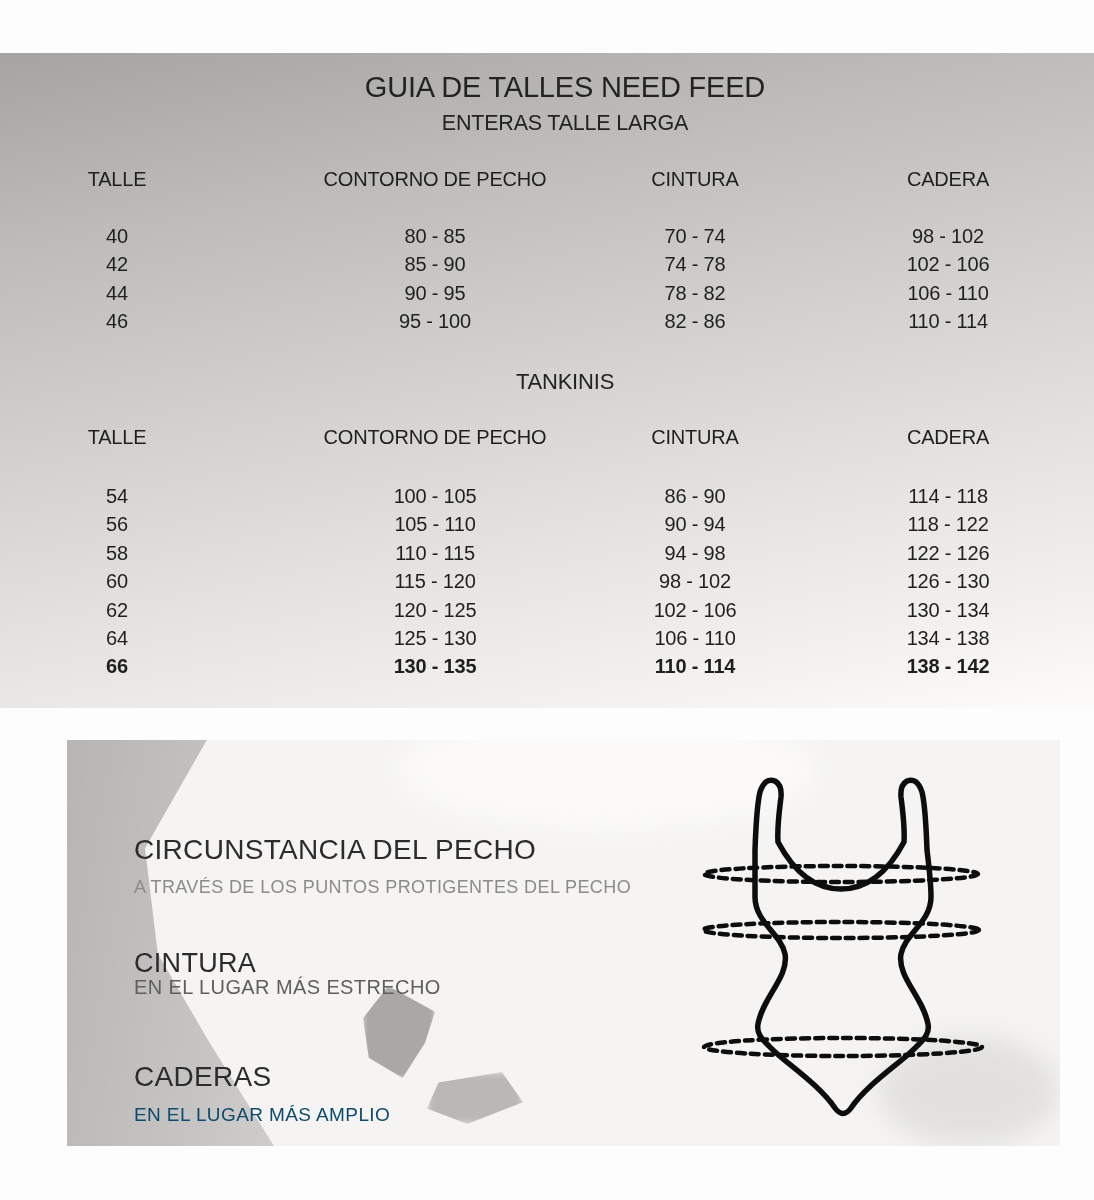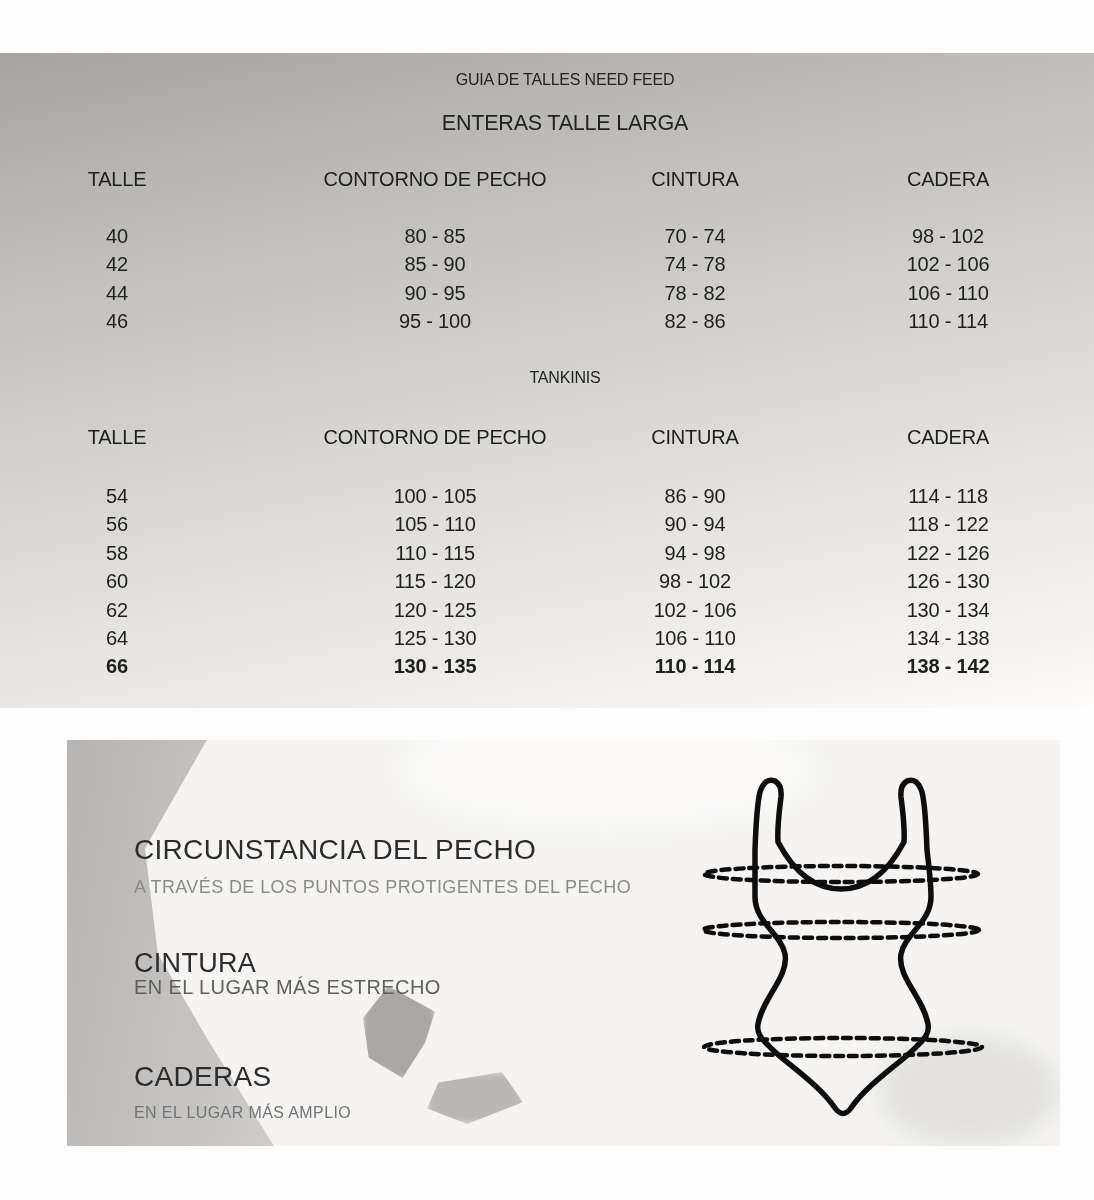--- a/index.html
+++ b/index.html
@@ -16,23 +16,23 @@
     position:absolute;left:0;top:53px;width:1094px;height:655px;
     background:linear-gradient(169deg,
       #a5a4a2 0%, #bcbbb9 22%, #d0cfcd 45%,
       #e6e4e2 70%, #f5f3f1 90%, #fdfcfb 100%);
   }
   .center-line{
     position:absolute;left:36px;width:1058px;
     text-align:center;letter-spacing:-0.2px;
     white-space:nowrap;
   }
-  .doc-title{top:18px;font-size:16px;color:#232321;}
+  .doc-title{top:18px;font-size:29px;color:#232321;}
   .sec-title-1{top:58px;font-size:21.5px;color:#232321;}
-  .sec-title-2{top:316px;font-size:16px;color:#232321;}
+  .sec-title-2{top:316px;font-size:22px;color:#232321;}
   .trow{position:absolute;left:0;width:1094px;height:28px;text-align:center;}
   .trow span{
     position:absolute;top:0;transform:translateX(-50%);
     font-size:20px;letter-spacing:-0.2px;white-space:nowrap;color:#1f1f1e;
   }
   .trow span:nth-of-type(1){left:117px;}
   .trow span:nth-of-type(2){left:435px;}
   .trow span:nth-of-type(3){left:695px;}
   .trow span:nth-of-type(4){left:948px;}
   .thead-1{top:115px;}
@@ -78,21 +78,21 @@
     border-radius:50%;filter:blur(14px);
   }
   .guide-item{position:absolute;left:67px;white-space:nowrap;margin-top:40px;}
   .guide-title{font-size:28px;letter-spacing:0.3px;color:#2c2c2c;}
   .guide-sub{font-size:18px;letter-spacing:0.4px;}
   .gi-1-t{top:54px;}
   .gi-1-s{top:97px;color:#8b8b89;}
   .gi-2-t{top:168px;font-size:27px;}
   .gi-2-s{top:196px;font-size:20px;color:#5f5f5d;}
   .gi-3-t{top:281px;}
-  .gi-3-s{top:324px;font-size:16px;color:#737373;}
+  .gi-3-s{top:324px;font-size:19px;color:#0c4a6e;}
   .suit-svg{position:absolute;left:588px;top:22px;width:400px;height:362px;}
 </style>
 </head>
 <body>
 
 <div class="page">
 
   <div class="size-section">
 
     <div class="center-line doc-title">GUIA DE TALLES NEED FEED</div>

